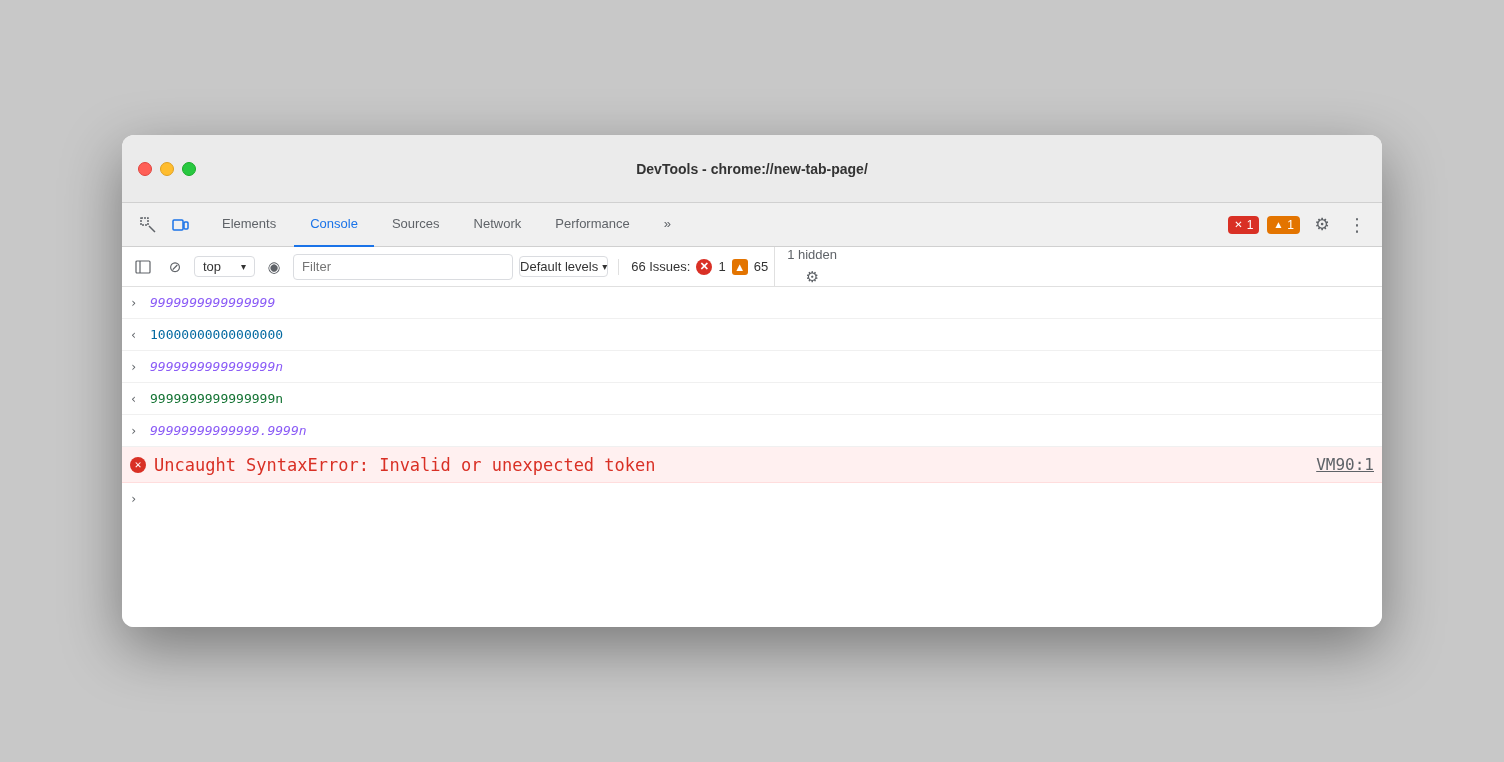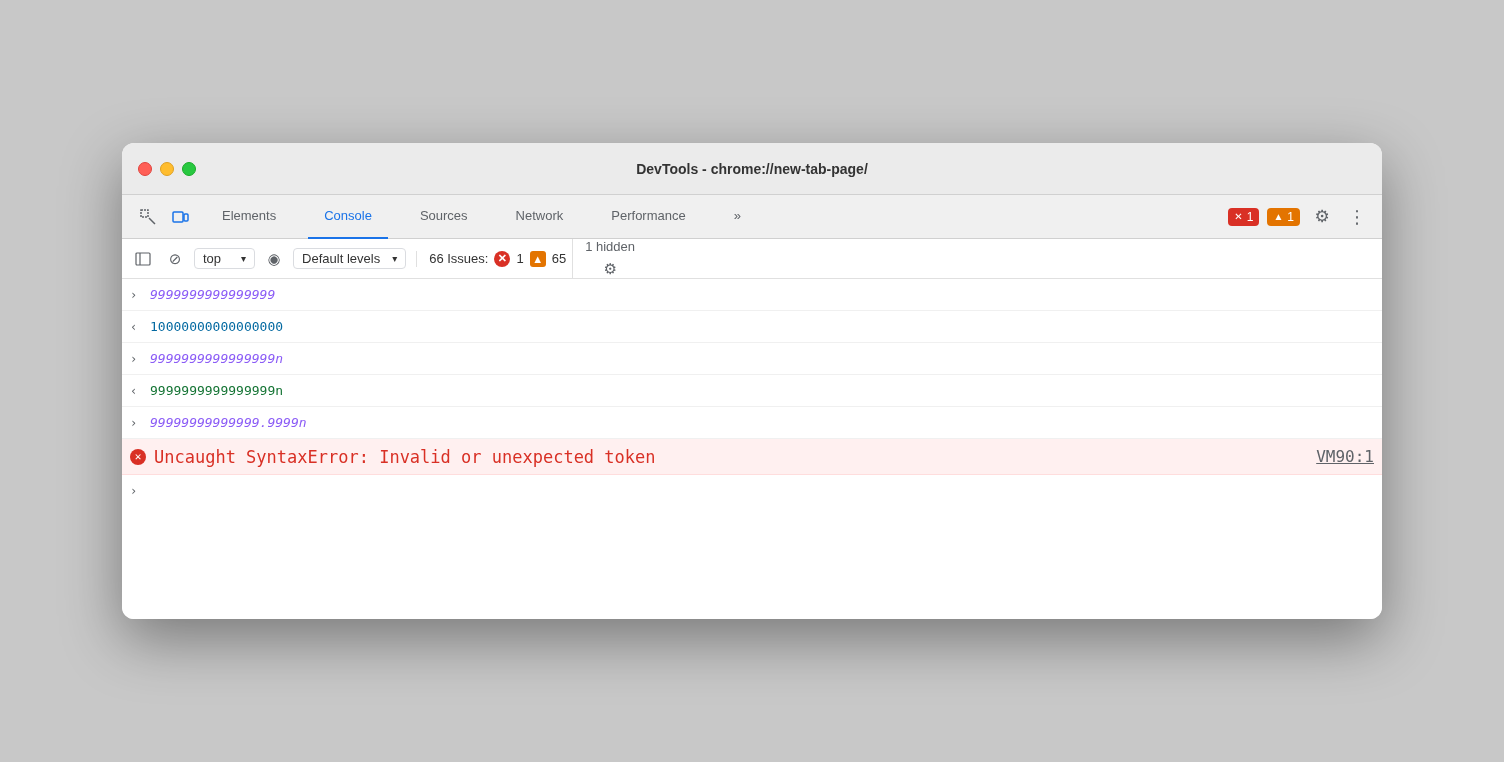--- a/index.html
+++ b/index.html
@@ -13,21 +13,21 @@
     }
     .window {
       width: 1260px;
       background: #f5f5f5;
       border-radius: 12px;
       box-shadow: 0 20px 60px rgba(0,0,0,0.4);
       overflow: hidden;
     }
     .titlebar {
       background: #ebebeb;
-      height: 52px;
+      height: 68px;
       display: flex;
       align-items: center;
       justify-content: center;
       position: relative;
       border-bottom: 1px solid #d0d0d0;
     }
     .traffic-lights {
       position: absolute;
       left: 16px;
       display: flex;
@@ -53,21 +53,21 @@
       display: flex;
       align-items: center;
       padding: 0 12px;
       height: 44px;
       gap: 4px;
     }
     .tab-list {
       display: flex;
       align-items: stretch;
       height: 44px;
-      gap: 16px;
+      gap: 2px;
     }
     .tab {
       padding: 0 16px;
       font-size: 13px;
       color: #5f6368;
       cursor: pointer;
       display: flex;
       align-items: center;
       border-bottom: 2px solid transparent;
       white-space: nowrap;
@@ -171,22 +171,22 @@
       border: 1px solid #dadce0;
       border-radius: 4px;
       padding: 0 8px;
       font-size: 13px;
       outline: none;
       color: #333;
     }
     .default-levels {
       display: flex;
       align-items: center;
-      gap: 12px;
-      padding: 2px 8px;
+      gap: 4px;
+      padding: 2px 0;
       border: 1px solid #dadce0;
       border-radius: 4px;
       font-size: 13px;
       cursor: pointer;
       background: white;
       color: #333;
     }
     .issues-area {
       display: flex;
       align-items: center;
@@ -387,20 +387,21 @@
 
     <div class="top-selector">
       <span>top</span>
       <span style="font-size:10px;">▾</span>
     </div>
 
     <button class="console-icon-btn">
       <span style="font-size:15px;">◉</span>
     </button>
 
+    <input class="filter-input" type="text" placeholder="Filter" style="">
 
     <div class="default-levels">
       <span>Default levels</span>
       <span style="font-size:10px;">▾</span>
     </div>
 
     <div class="issues-area">
       <span>66 Issues:</span>
       <div class="issue-icon-error">✕</div>
       <span>1</span>

